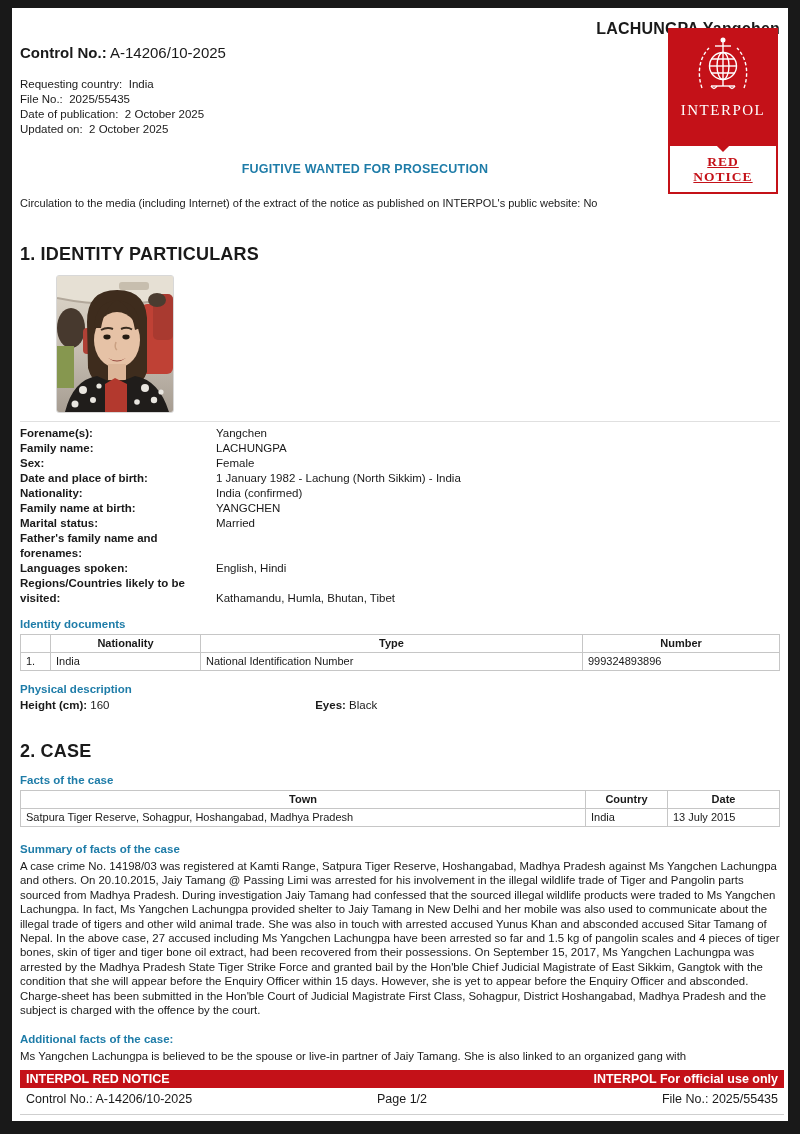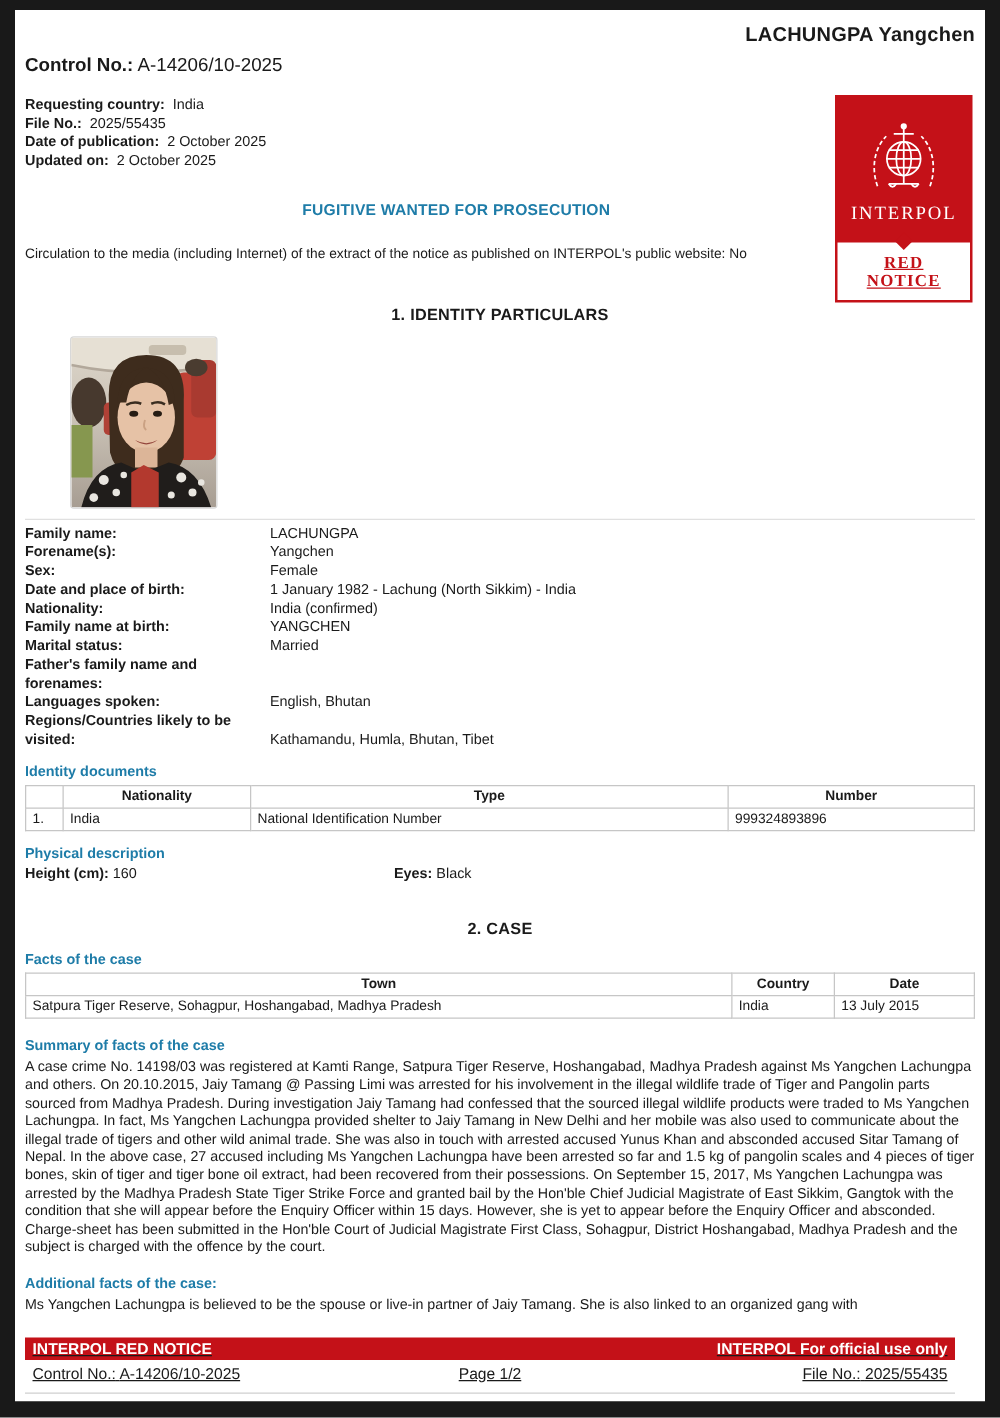--- a/index.html
+++ b/index.html
@@ -17,37 +17,37 @@
     box-sizing:border-box;
     padding:10px 8px 0 8px;
   }
   .b { font-weight:bold; }
 
   
   .header { position:relative; min-height:210px; }
   .doc-title { font-size:16px; font-weight:bold; margin:2px 0 6px 0; letter-spacing:.2px;text-align:right; }
   .control-line { font-size:15px; margin-bottom:16px; }
   .meta-block { font-size:11.5px; line-height:15px; }
-  .meta-line .lbl { font-weight:bold;text-align:right; }
+  .meta-line .lbl { font-weight:normal;text-align:right; }
   .banner-wrap { width:690px; text-align:center; margin-top:22px; }
   .banner { font-size:12.5px; font-weight:bold; letter-spacing:.2px; }
   .circulation { font-size:11px; margin-top:20px; width:760px; }
 
   
   .logo-block { position:absolute; top:8px; right:2px; width:110px; }
-  .logo-red { background:var(--red); height:116px; display:flex; flex-direction:column; align-items:center; justify-content:center;margin-top:48px; }
+  .logo-red { background:var(--red); height:116px; display:flex; flex-direction:column; align-items:center; justify-content:flex-start; }
   .logo-emblem { margin-top:8px; }
   .logo-word { color:#fff; font-family:"Liberation Serif","DejaVu Serif",serif; font-size:15px; letter-spacing:1.5px; margin-top:2px; }
   .logo-notice { position:relative; border:2px solid var(--red); background:#fff; height:46px;
     display:flex; flex-direction:column; align-items:center; justify-content:center; }
   .logo-tab { position:absolute; top:-6px; left:50%; width:10px; height:10px; background:var(--red); transform:translateX(-50%) rotate(45deg); }
   .logo-notice span { color:var(--red); font-family:"Liberation Serif","DejaVu Serif",serif; font-weight:bold; font-size:13.5px; letter-spacing:1px; line-height:15px;text-decoration:underline; }
 
   
-  .section-title { font-size:13px; font-weight:bold; margin:14px 0 10px 0; letter-spacing:.2px;text-align:center; }
+  .section-title { font-size:18px; font-weight:bold; margin:14px 0 10px 0; letter-spacing:.2px; }
   .blue-head { color:var(--blue); font-size:11.5px; font-weight:bold; margin:12px 0 4px 0; }
 
   .photo-frame { width:116px; height:136px; margin:6px 0 0 36px; border-radius:3px; overflow:hidden; border:1px solid #d8d8d8; }
   .divider { border:none; border-top:1px solid #e0e0e0; margin:8px 0 4px 0; }
 
   .id-fields { font-size:11.5px; }
   .id-row { display:flex; align-items:flex-end; line-height:15px; }
   .id-label { width:196px; font-weight:bold; }
   .id-value { flex:1; }
 
@@ -55,21 +55,21 @@
   th,td { border:1px solid #c6c6c6; padding:2px 5px; line-height:13px; }
   th { font-weight:bold; text-align:center;margin-left:48px; }
   td { text-align:left; }
 
   .phys-line { font-size:11.5px; margin-top:0; }
   .phys-height { display:inline-block; width:292px; }
 
   .facts-summary { font-size:11.4px; line-height:14.4px; margin-top:2px; }
 
   
-  .footer { position:absolute; left:8px; right:24px; bottom:6px;text-decoration:underline; }
+  .footer { position:absolute; left:8px; right:4px; bottom:6px; }
   .footer-bar { background:var(--red); color:#fff; font-size:12.5px; font-weight:bold;
     display:flex; justify-content:space-between; padding:2px 6px; }
   .footer-row { display:grid; grid-template-columns:1fr auto 1fr; font-size:12.5px; padding:4px 6px 8px 6px; border-bottom:1px solid #cfcfcf; }
   .footer-row .c { text-align:center; }
   .footer-row .r { text-align:right; }
   :root { --red:#c41118; --blue:#1e7ca8; }
 </style>
 </head>
 <body>
 
@@ -177,28 +177,28 @@
         <circle cx="104" cy="116" r="2.6" fill="#e9e6e0"></circle>
 
       <path d="M48,108 L58,102 L70,108 L70,136 L48,136 Z" fill="#b3392e"></path>
     </svg>
   </div>
 
   <hr class="divider">
 
   <div class="id-fields">
       <div class="id-row">
+        <div class="id-label">Forename(s):</div>
+        <div class="id-value">Yangchen</div>
+      </div>
+      <div class="id-row">
         <div class="id-label">Family name:</div>
         <div class="id-value">LACHUNGPA</div>
       </div>
       <div class="id-row">
-        <div class="id-label">Forename(s):</div>
-        <div class="id-value">Yangchen</div>
-      </div>
-      <div class="id-row">
         <div class="id-label">Sex:</div>
         <div class="id-value">Female</div>
       </div>
       <div class="id-row">
         <div class="id-label">Date and place of birth:</div>
         <div class="id-value">1 January 1982 - Lachung (North Sikkim) - India</div>
       </div>
       <div class="id-row">
         <div class="id-label">Nationality:</div>
         <div class="id-value">India (confirmed)</div>
@@ -209,21 +209,21 @@
       </div>
       <div class="id-row">
         <div class="id-label">Marital status:</div>
         <div class="id-value">Married</div>
       </div>
       <div class="id-row">
         <div class="id-label">Father's family name and forenames:</div>
       </div>
       <div class="id-row">
         <div class="id-label">Languages spoken:</div>
-        <div class="id-value">English, Bhutan</div>
+        <div class="id-value">English, Hindi</div>
       </div>
       <div class="id-row">
         <div class="id-label">Regions/Countries likely to be visited:</div>
         <div class="id-value">Kathamandu, Humla, Bhutan, Tibet</div>
       </div>
     </div>
 
   <div class="blue-head">Identity documents</div>
   <table>
     <colgroup>

